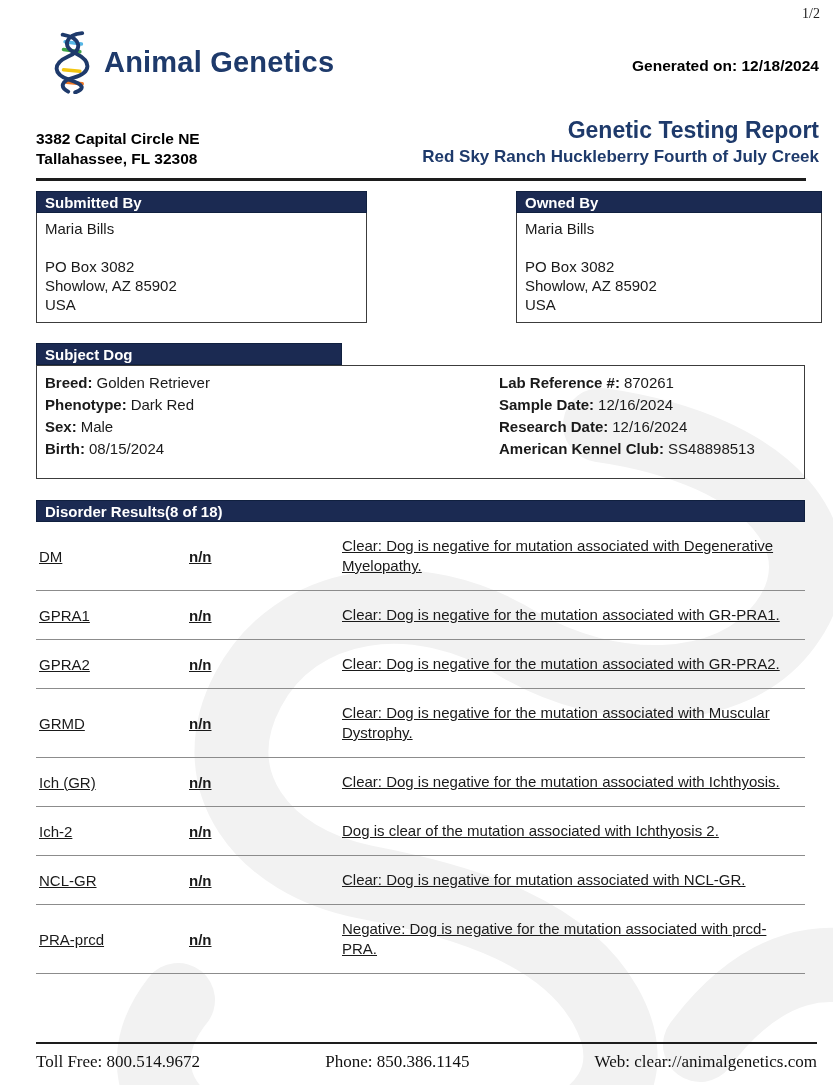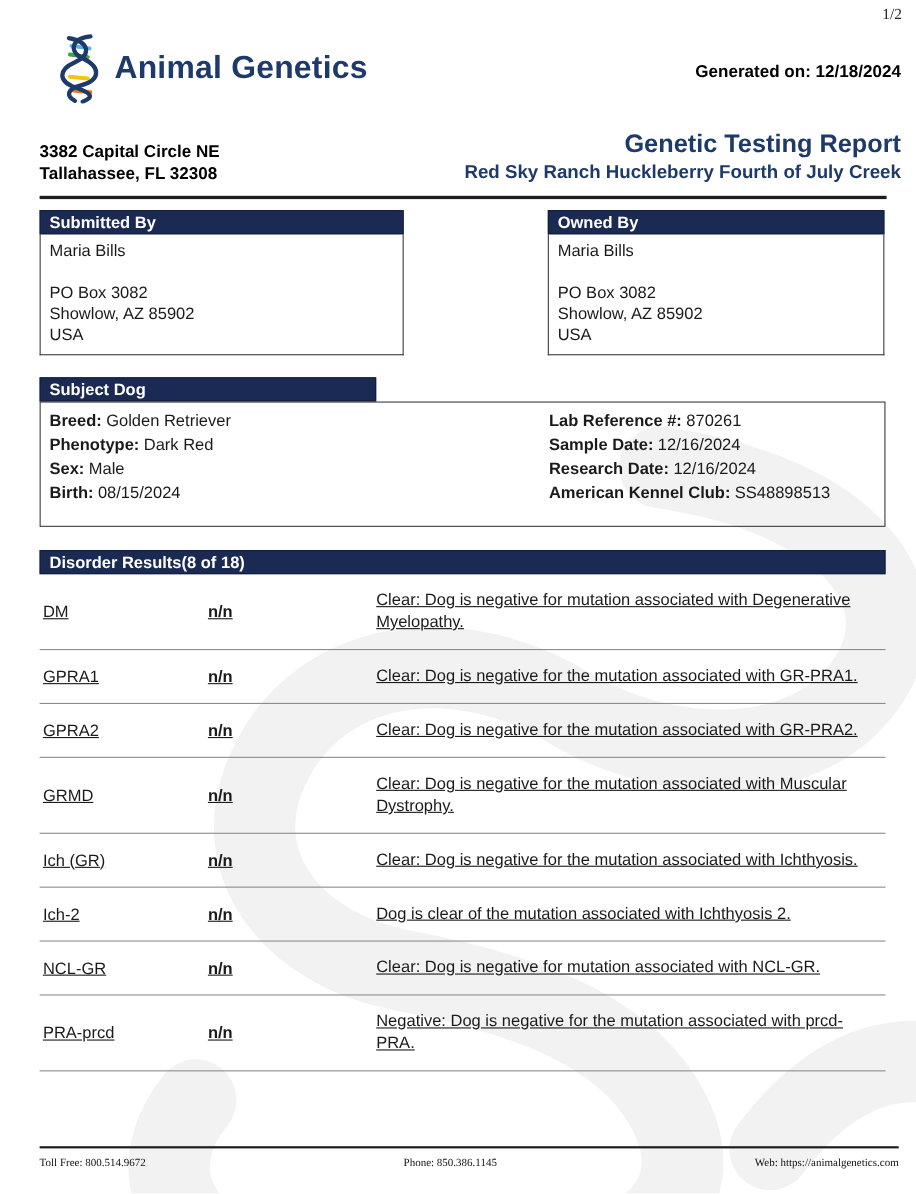--- a/index.html
+++ b/index.html
@@ -35,41 +35,41 @@
   .title-block{position:absolute;top:116px;right:25px;text-align:right;color:var(--brand-navy);}
   .title-block .t1{font-size:23px;font-weight:bold;line-height:28px;}
   .title-block .t2{font-size:17px;font-weight:bold;line-height:25px;}
 
   .rule-top{position:absolute;left:25px;top:178px;width:770px;border-top:3px solid var(--rule);}
 
   .hbar{background:var(--bar-navy);color:#fff;font-weight:bold;font-size:15px;height:22px;line-height:22px;padding-left:8px;border:1px solid #10203f;}
 
   .party-box{position:absolute;top:191px;width:331px;}
   .party-box.submitted{left:25px;}
-  .party-box.owned{left:487px;width:306px;}
+  .party-box.owned{left:505px;width:306px;}
   .party-body{border:1px solid var(--box-border);border-top:none;padding:6px 8px 8px 8px;font-size:15px;}
   .party-body .ln{min-height:19px;line-height:19px;}
 
   .subject{position:absolute;left:25px;top:343px;width:769px;}
   .subject .hbar{width:306px;}
   .subject-body{position:relative;border:1px solid var(--box-border);height:114px;padding:6px 8px;font-size:15px;}
   .fldcol .fld{line-height:22px;white-space:nowrap;}
   .fld .lbl{font-weight:bold;}
   .fld .val{margin-left:4px;}
   .col-right{position:absolute;left:462px;top:6px;}
 
   .disorders{position:absolute;left:25px;top:500px;width:769px;}
   .dtable{width:100%;}
   .drow{display:flex;align-items:center;padding:14px 0;border-bottom:1px solid var(--row-line);text-decoration:underline;}
   .dname{width:153px;padding-left:3px;font-size:15px;}
   .dres{width:153px;font-size:15px;font-weight:bold;}
   .ddesc{width:455px;font-size:15px;line-height:20px;}
 
   .footer-rule{position:absolute;left:25px;top:1042px;width:781px;border-top:2px solid var(--rule);}
-  .footer{position:absolute;left:25px;top:1052px;width:781px;display:flex;justify-content:space-between;font-family:"Liberation Serif",serif;font-size:10px;color:#111;}
+  .footer{position:absolute;left:25px;top:1052px;width:781px;display:flex;justify-content:space-between;font-family:"Liberation Serif",serif;font-size:17px;color:#111;}
 
   .strand{fill:none;stroke:var(--brand-navy);stroke-width:5;stroke-linecap:round;}
   .rung{fill:none;stroke-width:4.5;stroke-linecap:round;}
   .rung.b{stroke:var(--rung-blue);}
   .rung.g{stroke:var(--rung-green);}
   .rung.y{stroke:var(--rung-yellow);}
   .rung.o{stroke:var(--rung-orange);}
   .wm path{fill:none;stroke:var(--watermark);stroke-width:74;stroke-linecap:round;}
 </style>
 </head>
@@ -197,17 +197,17 @@
           <div class="dres">n/n</div>
           <div class="ddesc">Negative: Dog is negative for the mutation associated with prcd-PRA.</div>
         </div>
       </div>
     </div>
 
     <div class="footer-rule"></div>
     <div class="footer">
       <span>Toll Free: 800.514.9672</span>
       <span>Phone: 850.386.1145</span>
-      <span>Web: https://animalgenetics.com</span>
+      <span>Web: clear://animalgenetics.com</span>
     </div>
 
   </div>
 </div>
 
 </body></html>

